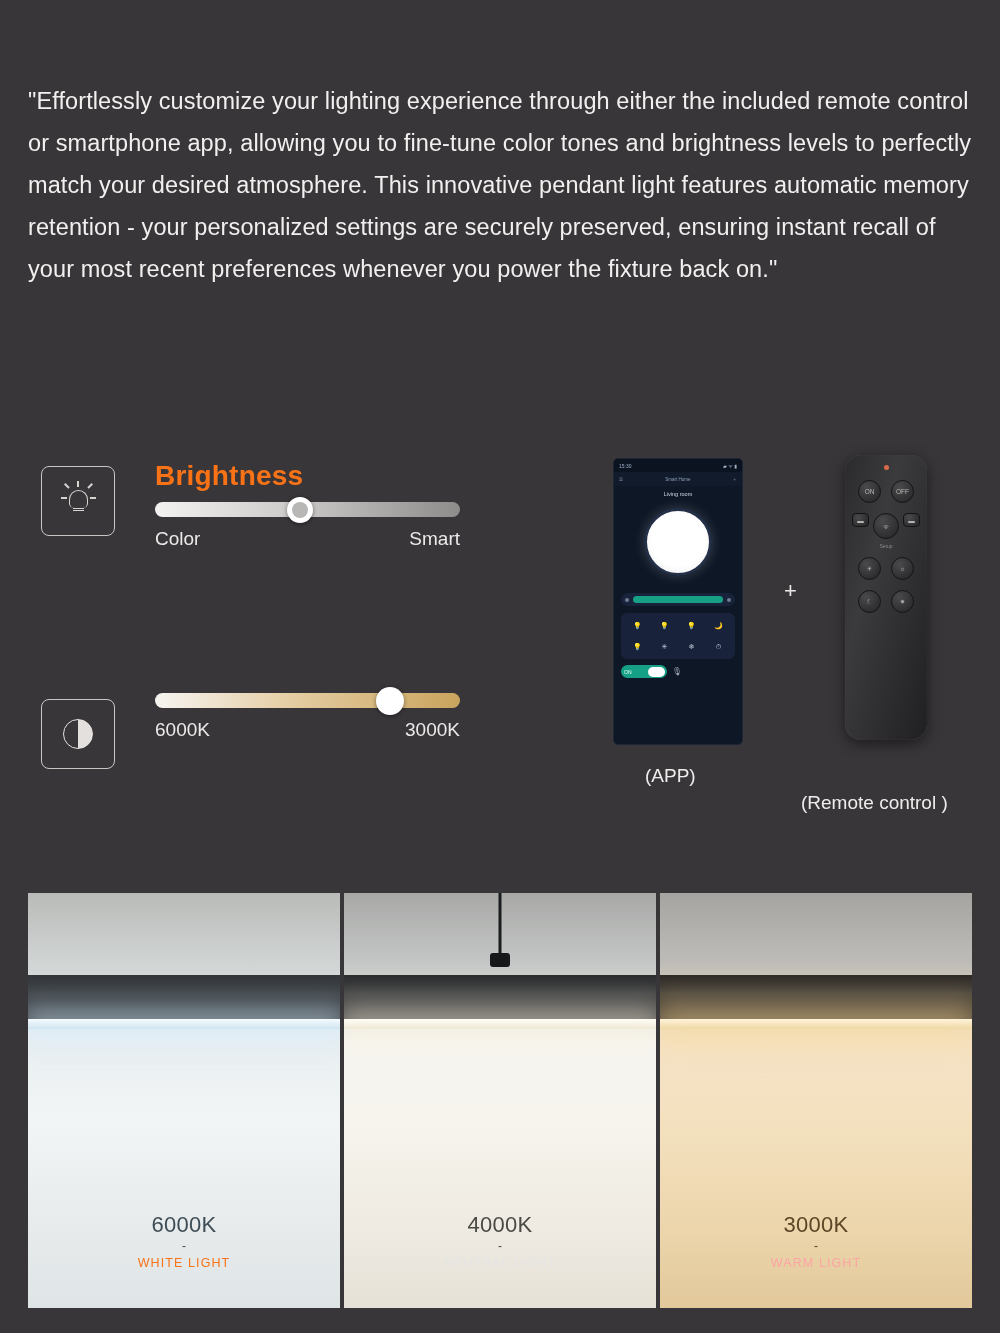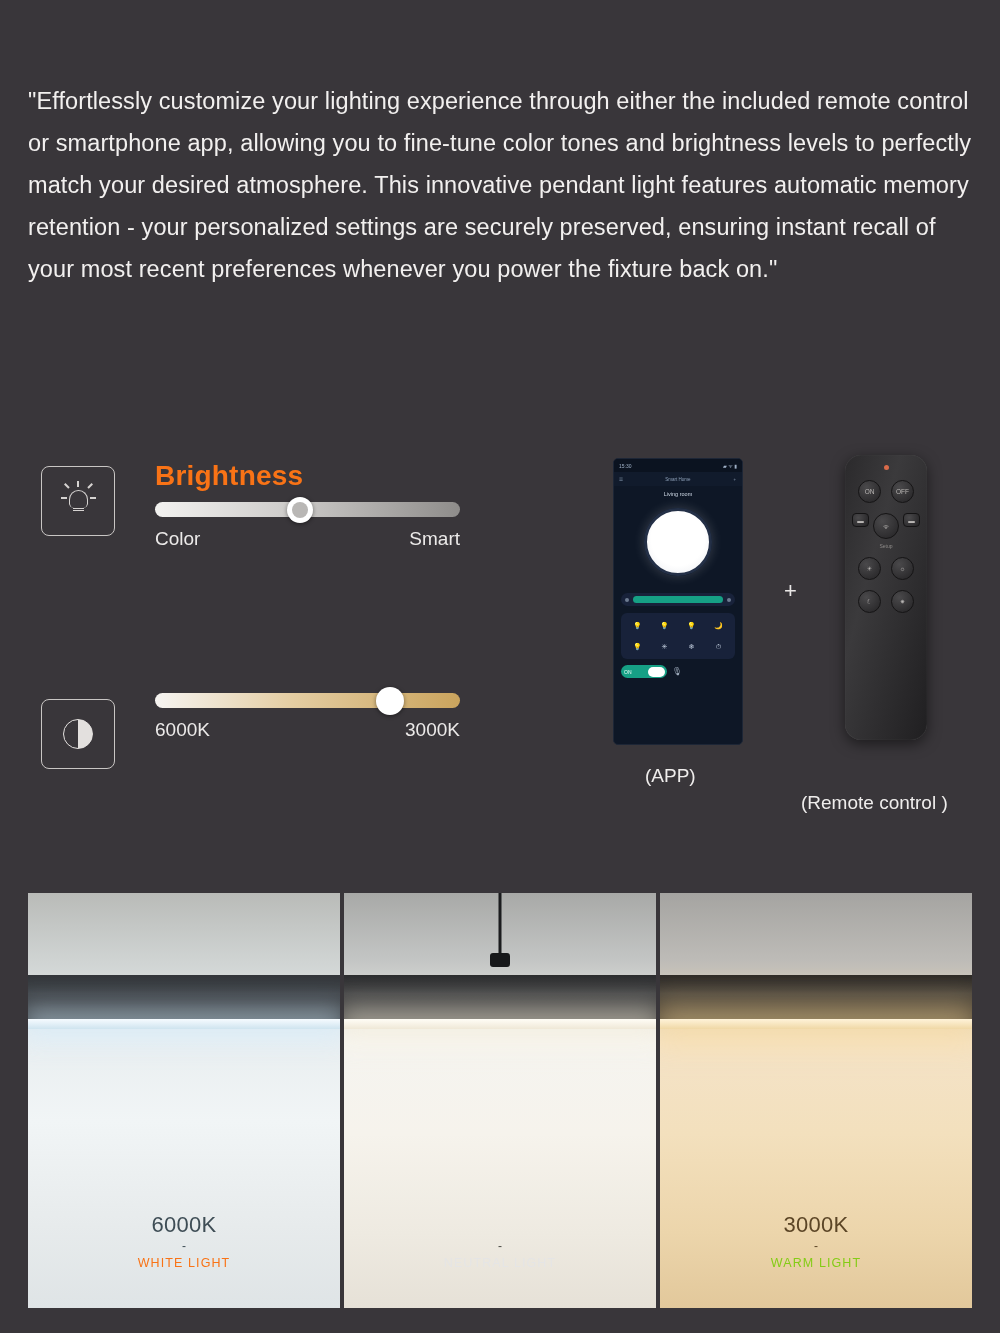--- a/index.html
+++ b/index.html
@@ -222,21 +222,21 @@
     text-align: center;
   }
   .pane-label .k { font-size: 22px; font-weight: 300; letter-spacing: .3px; }
   .pane-label .dash { font-size: 12px; margin: 1px 0 3px; }
   .pane-label .name { font-size: 12.5px; letter-spacing: 1.1px; }
   .p1 .pane-label { color: #3e4d55; }
   .p1 .pane-label .name { color: #f97316; }
   .p2 .pane-label { color: #4a4a45; }
   .p2 .pane-label .name { color: #e5e5e5; }
   .p3 .pane-label { color: #5b4526; }
-  .p3 .pane-label .name { color: #84cc16; }
+  .p3 .pane-label .name { color: #fca5a5; }
 </style>
 </head>
 <body>
 
 <div class="page">
 
   <p class="intro">"Effortlessly customize your lighting experience through either the included remote control or smartphone app, allowing you to fine-tune color tones and brightness levels to perfectly match your desired atmosphere. This innovative pendant light features automatic memory retention - your personalized settings are securely preserved, ensuring instant recall of your most recent preferences whenever you power the fixture back on."</p>
 
   <div class="controls">
 
@@ -355,20 +355,21 @@
         <div class="name">WHITE LIGHT</div>
       </div>
     </div>
 
     <div class="pane p2">
       <div class="ceiling"></div>
       <div class="cord"></div>
       <div class="cord-cap"></div>
       <div class="fixture"></div>
       <div class="pane-label">
+        <div class="k">4000K</div>
         <div class="dash">-</div>
         <div class="name">NEUTRAL LIGHT</div>
       </div>
     </div>
 
     <div class="pane p3">
       <div class="ceiling"></div>
       <div class="fixture"></div>
       <div class="pane-label">
         <div class="k">3000K</div>

